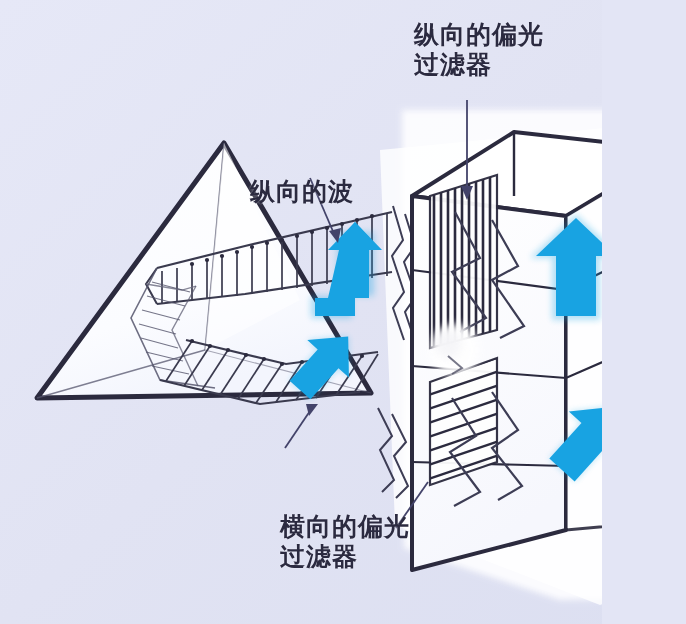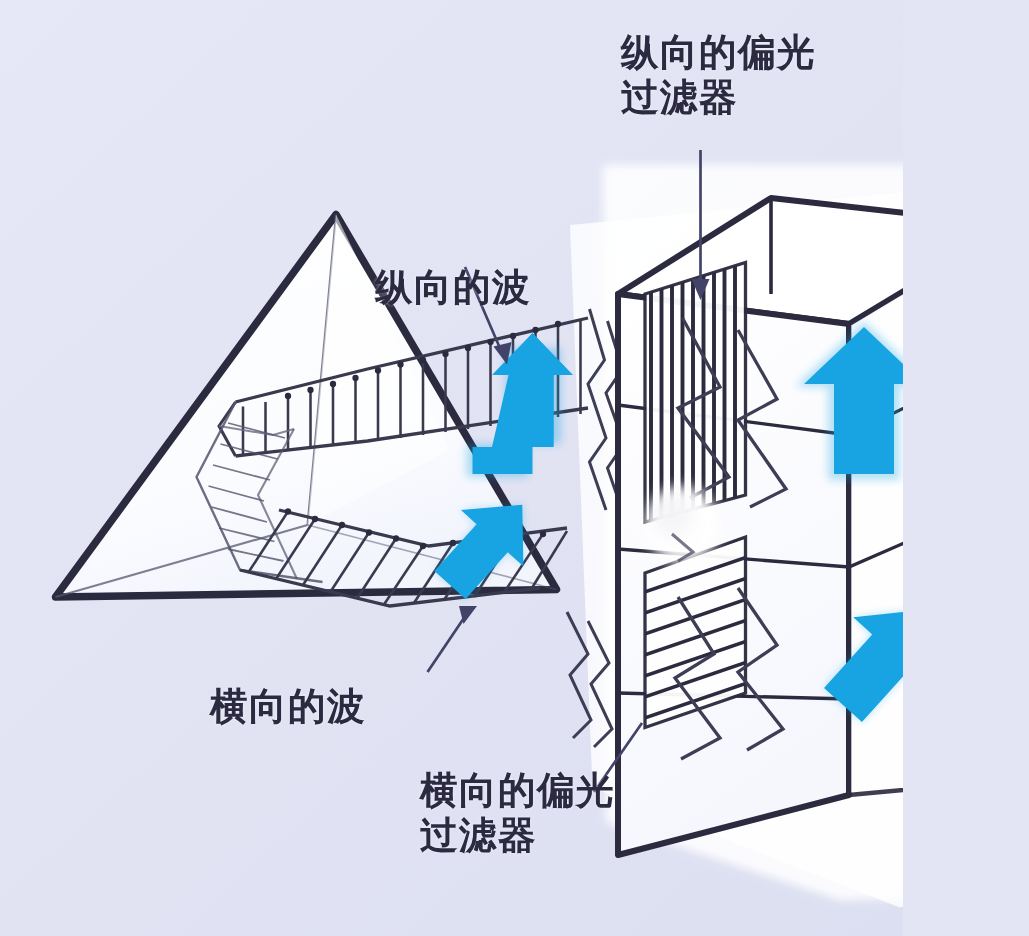--- a/index.html
+++ b/index.html
@@ -297,19 +297,18 @@
       <path d="M396,528 L428,482"></path>
     </g>
   </svg>
 
   <div class="lbl lbl-vert-filter">纵向的偏光
 过滤器</div>
 
   <div class="lbl lbl-vert-wave">纵向的波</div>
 
 
-  <div class="lbl lbl-horiz-wave">横向的波</div>
 
   <div class="lbl lbl-horiz-filter">横向的偏光
 过滤器</div>
 
 
 </div>
 
 </body></html>

